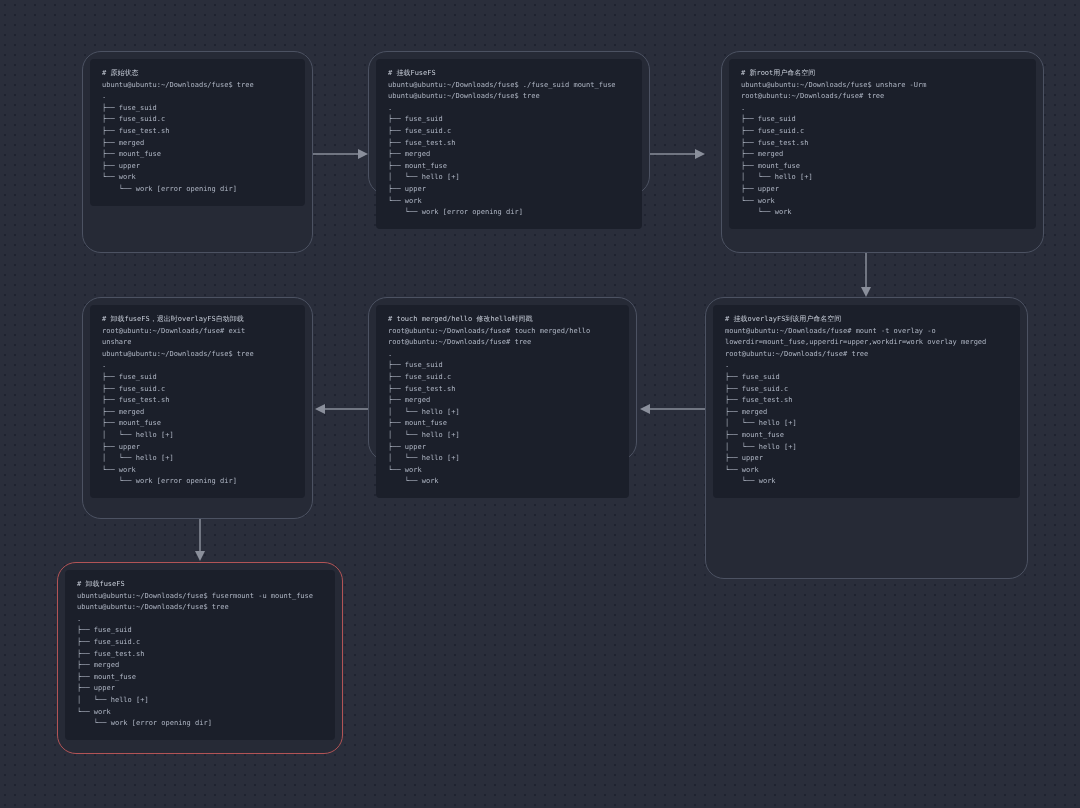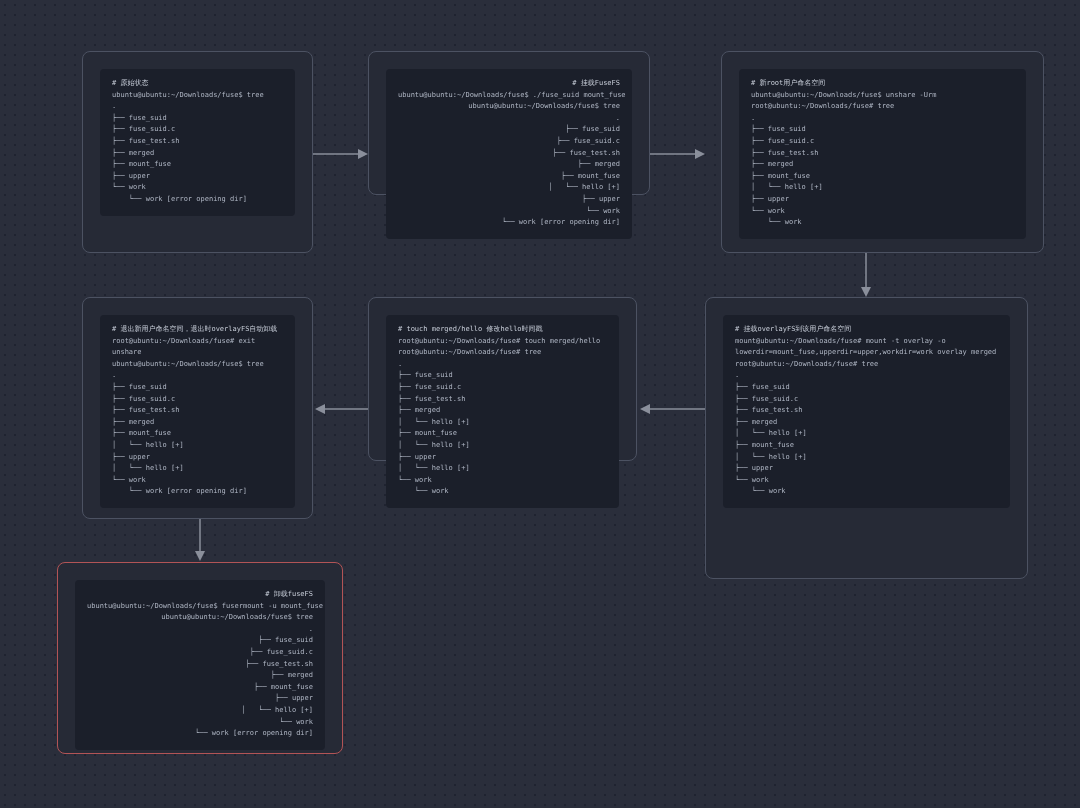--- a/index.html
+++ b/index.html
@@ -12,43 +12,42 @@
     position:relative;
     background-color:var(--bg);
     background-image:radial-gradient(circle, var(--dot) 1px, transparent 1.3px);
     background-size:10px 10px;
     font-family:"DejaVu Sans Mono","Liberation Mono",monospace;
   }
   .node{
     position:absolute;
     background:var(--node-bg);
     border:1px solid var(--node-border);
-    border-radius:8px;
-    padding:17px;
+    border-radius:19px;
+    padding:7px;
   }
   .node.highlight{
     border:1.5px solid var(--hl);
-    text-align:right;
   }
   .terminal{
     background:var(--term-bg);
     border-radius:4px;
     padding:9px 12px 10px 12px;
     overflow:hidden;
   }
   .t-line{
     font-size:7px;
     line-height:11.6px;
     white-space:pre;
     color:var(--text);
   }
   .t-line.title{ color:var(--title); }
   
   #n-original   { left:82px;  top:51px;  width:231px; height:202px; }
-  #n-mountfuse  { left:368px; top:51px;  width:282px; height:144px;text-align:right; }
+  #n-mountfuse  { left:368px; top:51px;  width:282px; height:144px; }
   #n-userns     { left:705px; top:51px;  width:323px; height:202px;margin-left:16px; }
   #n-overlay    { left:705px; top:297px; width:323px; height:282px; }
   #n-touch      { left:368px; top:297px; width:269px; height:164px; }
   #n-exit       { left:82px;  top:297px; width:231px; height:222px; }
   #n-unmount    { left:57px;  top:562px; width:286px; height:192px; }
   svg.edges{
     position:absolute; left:0; top:0; width:1080px; height:808px;
     color:var(--arrow); pointer-events:none;
   }
   svg.edges line{ stroke:currentColor; stroke-width:1.5; }
@@ -181,21 +180,21 @@
         <div class="t-line">├── upper</div>
         <div class="t-line">│   └── hello [+]</div>
         <div class="t-line">└── work</div>
         <div class="t-line">    └── work</div>
       </div>
   </div>
 </div>
 
 <div class="node" id="n-exit">
   <div class="terminal">
-    <div class="t-line title"># 退出新用户命名空间，退出时overlayFS自动卸载</div>
+    <div class="t-line title"># 卸载fuseFS，退出时overlayFS自动卸载</div>
     <div>
         <div class="t-line">root@ubuntu:~/Downloads/fuse# exit</div>
         <div class="t-line">unshare</div>
         <div class="t-line">ubuntu@ubuntu:~/Downloads/fuse$ tree</div>
         <div class="t-line">.</div>
         <div class="t-line">├── fuse_suid</div>
         <div class="t-line">├── fuse_suid.c</div>
         <div class="t-line">├── fuse_test.sh</div>
         <div class="t-line">├── merged</div>
         <div class="t-line">├── mount_fuse</div>

